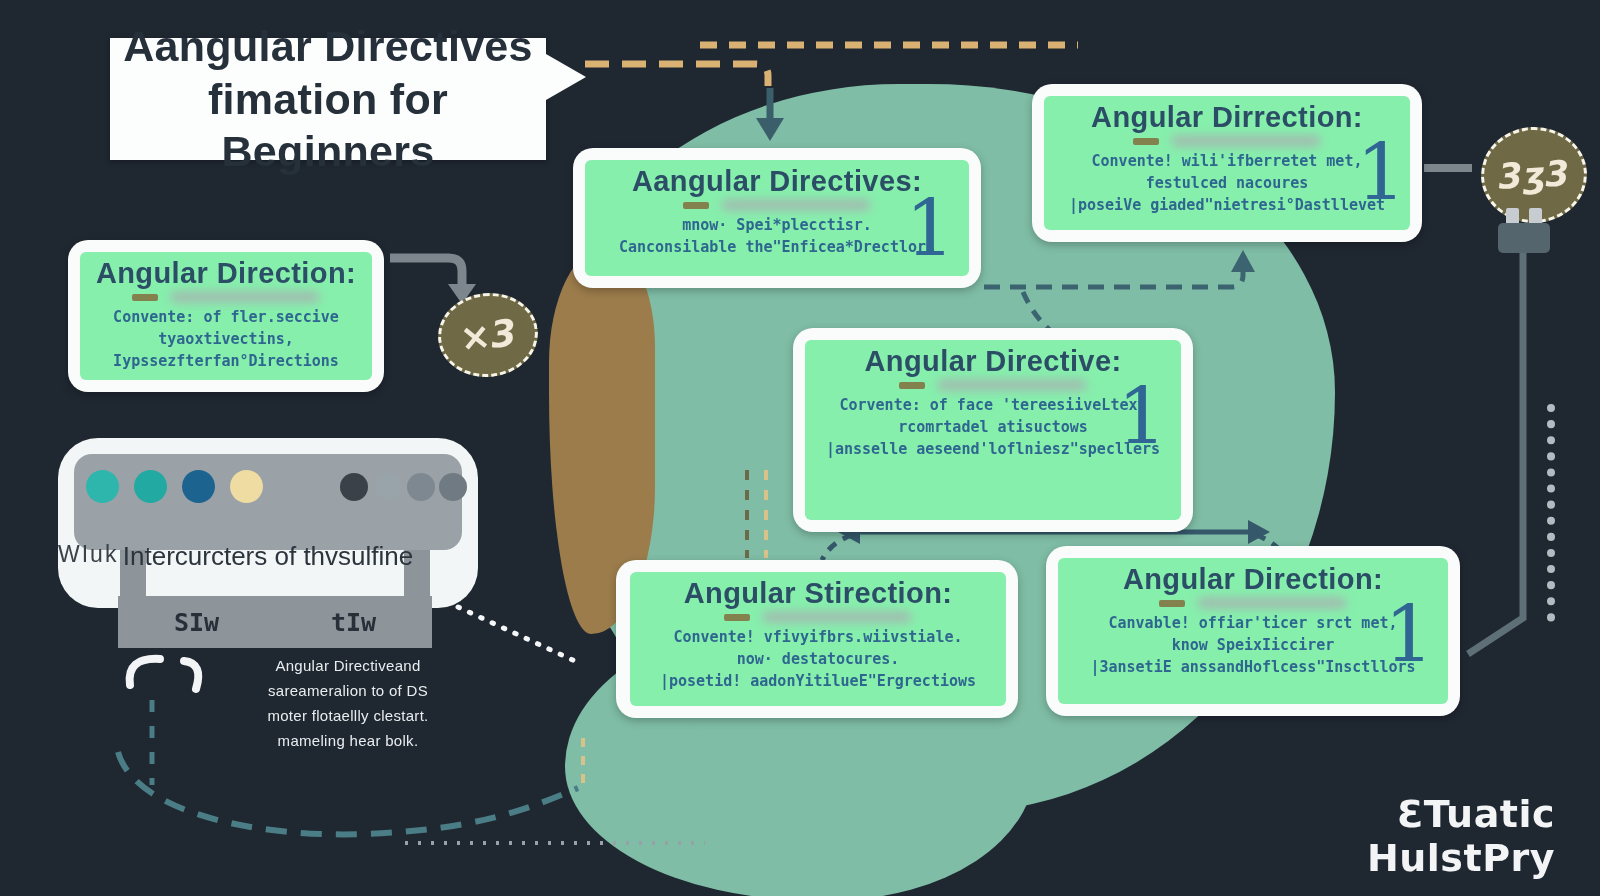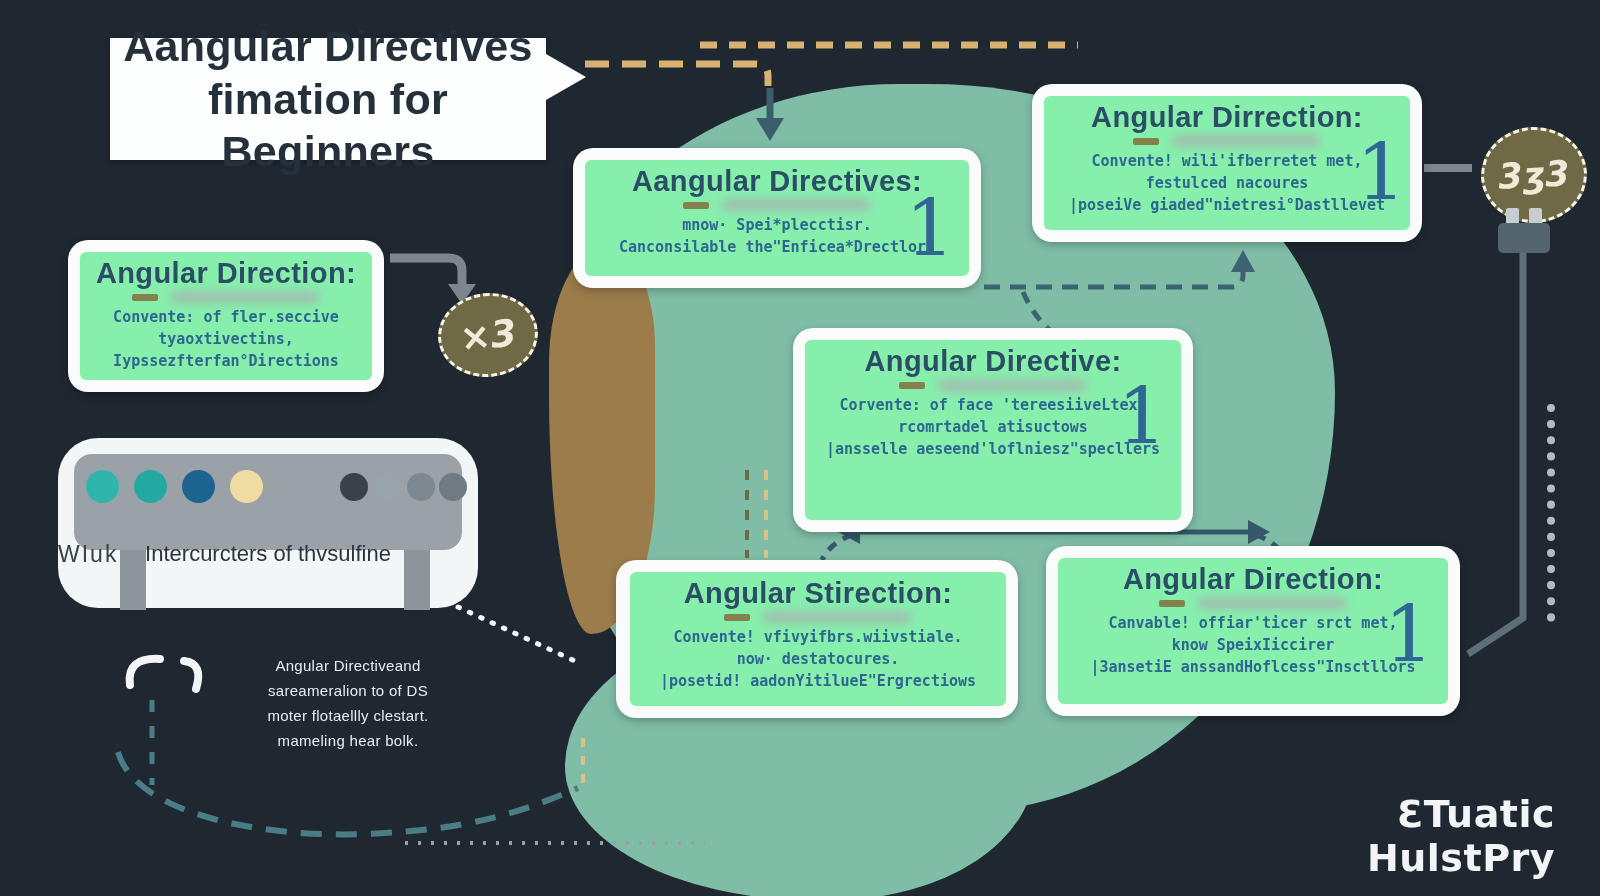--- a/index.html
+++ b/index.html
@@ -45,21 +45,21 @@
   
   #device-shell{left:58px;top:438px;width:420px;height:170px;background:#f3f6f6;border-radius:40px;}
   .stand-leg{position:absolute;width:26px;height:66px;background:#8d959b;top:544px;}
   #device-stand-panel{left:118px;top:596px;width:314px;height:52px;background:#8d959b;
                       display:flex;justify-content:space-around;align-items:center;
                       font-family:"DejaVu Sans Mono",monospace;font-size:25px;font-weight:700;color:#273039;}
   #device-bar{left:74px;top:454px;width:388px;height:96px;background:#9aa1a7;border-radius:18px;}
   .dot{position:absolute;border-radius:50%;}
   #device-label{left:58px;top:513px;width:420px;text-align:left;font-size:23px;
                 color:#39424a;letter-spacing:2px;font-weight:400;margin-top:28px;}
-  #device-sublabel{left:58px;top:541px;width:420px;text-align:center;font-size:22px;color:#2c353d;}
+  #device-sublabel{left:58px;top:541px;width:420px;text-align:center;font-size:26px;color:#2c353d;}
   
   #caption{left:168px;top:653px;width:360px;text-align:center;font-size:15px;line-height:25px;
            color:#e9edef;letter-spacing:.3px;}
   #watermark{left:1235px;top:792px;width:320px;text-align:right;font-family:"DejaVu Sans","Liberation Sans",sans-serif;
              font-size:38px;font-weight:700;color:#f2f4f5;letter-spacing:.5px;}
   svg{position:absolute;pointer-events:none;}
 </style>
 </head>
 <body>
 
@@ -194,20 +194,24 @@
   <div class="badge" id="badge-33">
     <span>3ʒ3</span>
   </div>
   <div class="plug-prong" style="left:1506px;top:208px;"></div>
   <div class="plug-prong" style="left:1529px;top:208px;"></div>
   <div id="plug-body"></div>
 
   <div class="abs" id="device-shell"></div>
   <div class="stand-leg" style="left:120px;"></div>
   <div class="stand-leg" style="left:404px;"></div>
+  <div class="abs" id="device-stand-panel">
+    <span>SIw</span>
+    <span>tIw</span>
+  </div>
   <div class="abs" id="device-bar"></div>
   <div class="dot" style="left: 86px; top: 470px; width: 33px; height: 33px; background: rgb(46, 182, 173);"></div>
   <div class="dot" style="left: 134px; top: 470px; width: 33px; height: 33px; background: rgb(33, 169, 162);"></div>
   <div class="dot" style="left: 182px; top: 470px; width: 33px; height: 33px; background: rgb(29, 99, 144);"></div>
   <div class="dot" style="left: 230px; top: 470px; width: 33px; height: 33px; background: rgb(239, 220, 163);"></div>
   <div class="dot" style="left: 340px; top: 473px; width: 28px; height: 28px; background: rgb(58, 65, 72);"></div>
   <div class="dot" style="left: 374px; top: 473px; width: 28px; height: 28px; background: rgb(153, 163, 170);"></div>
   <div class="dot" style="left: 407px; top: 473px; width: 28px; height: 28px; background: rgb(126, 136, 144);"></div>
   <div class="dot" style="left: 439px; top: 473px; width: 28px; height: 28px; background: rgb(111, 122, 130);"></div>
   <div class="abs" id="device-label">WIuk</div>

